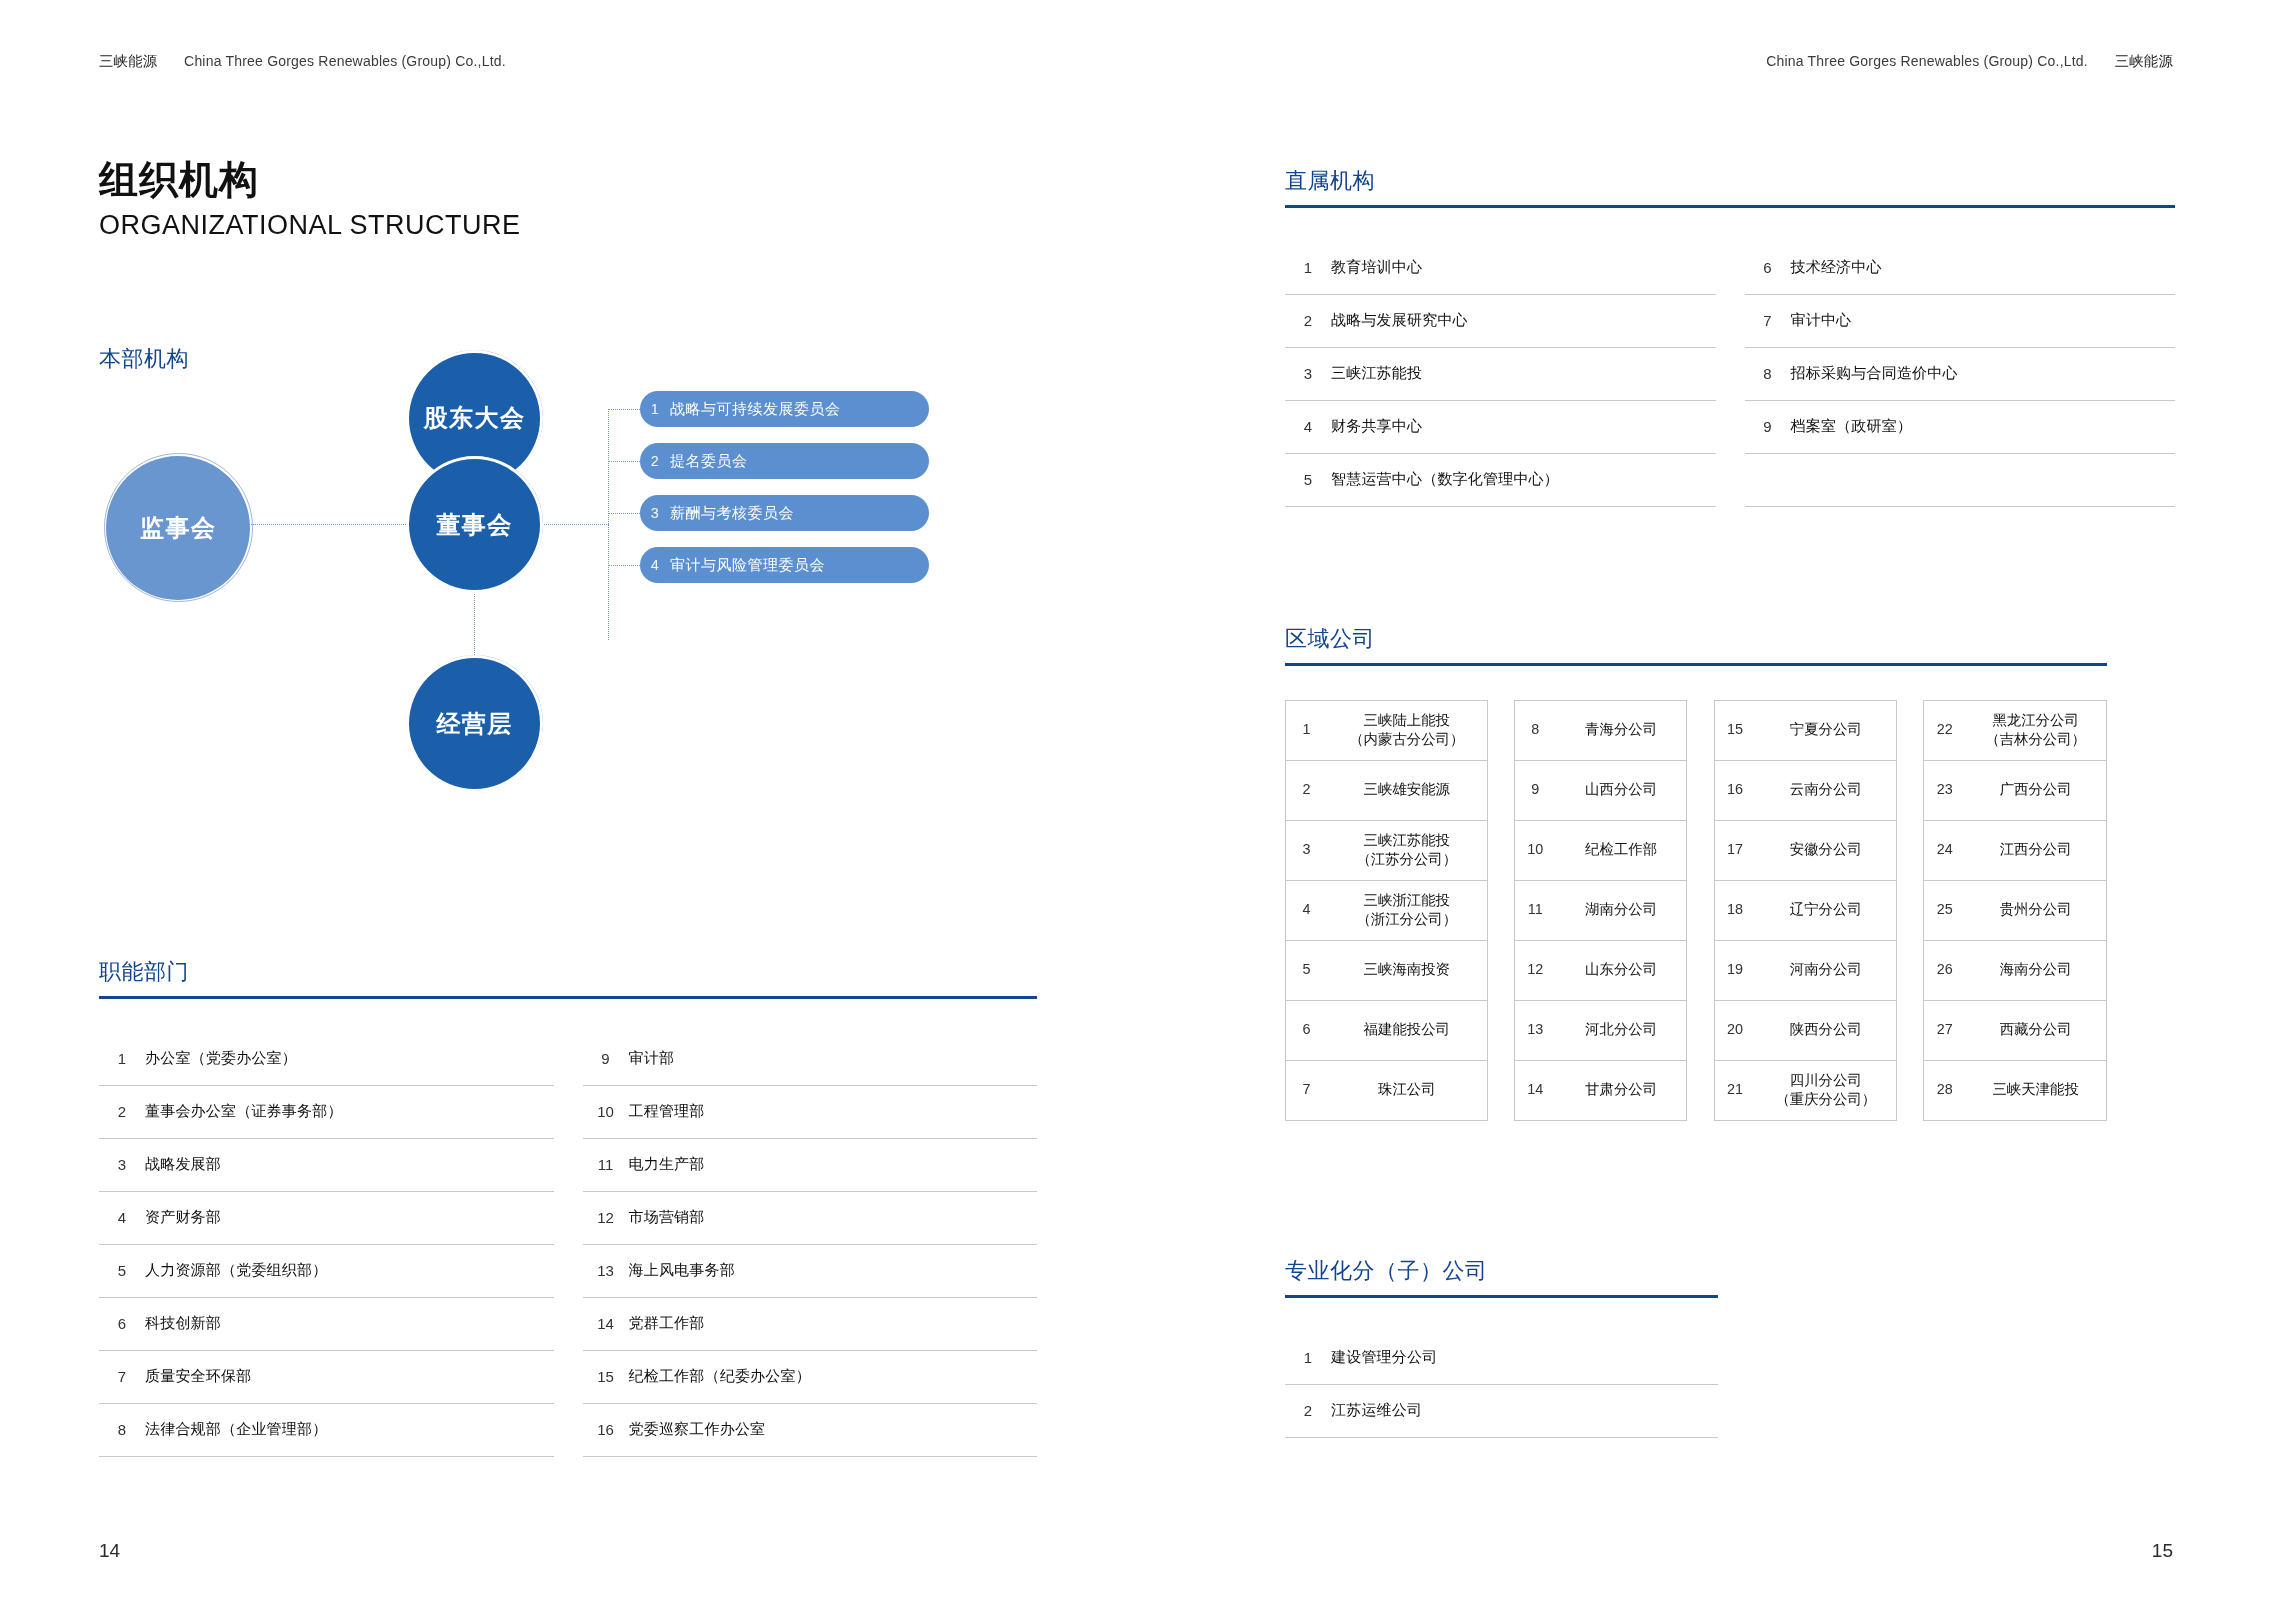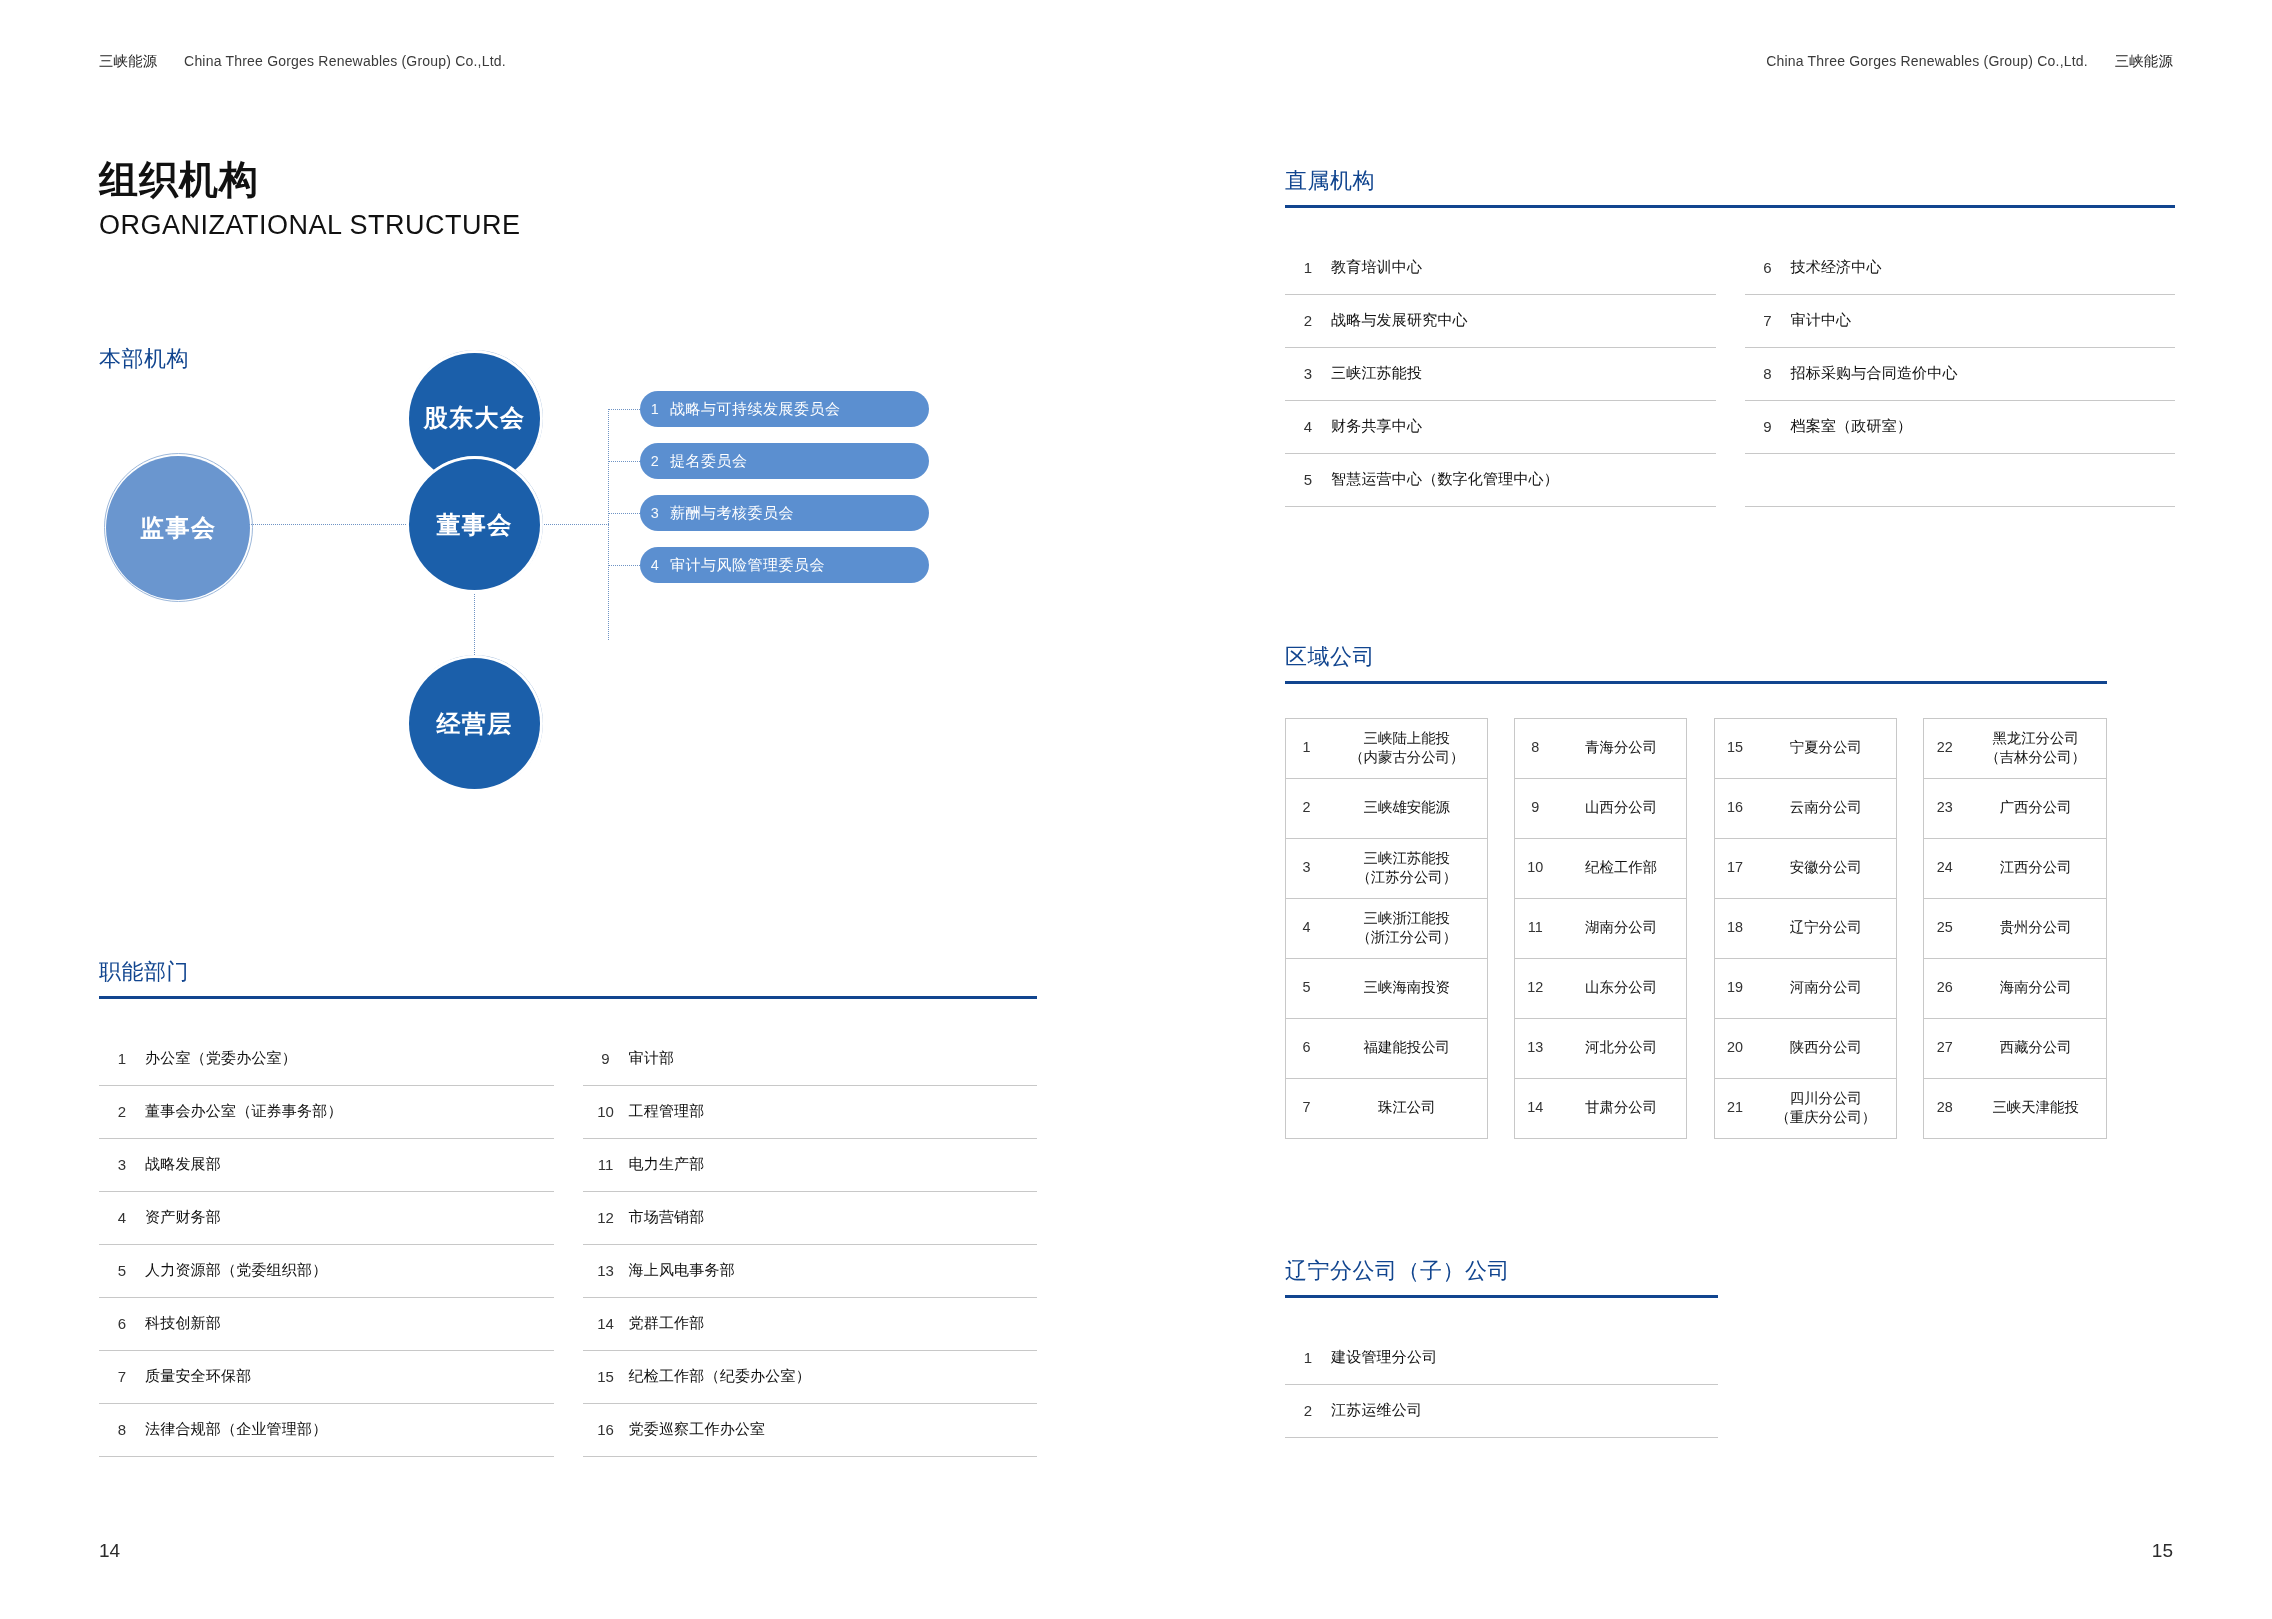--- a/index.html
+++ b/index.html
@@ -541,21 +541,21 @@
                     <span class="lbl">&nbsp;</span>
                   </div>
                 </td>
               </tr>
           </tbody>
         </table>
       </div>
     </div>
   </div>
 
-  <div style="position:absolute; left:149px; top:642px; width:822px;">
+  <div style="position:absolute; left:149px; top:624px; width:822px;">
     <div class="sec-head">区域公司</div>
     <div class="rule" style="margin-top:8.7px;"></div>
 
     <table class="grid-table" style="margin-top:34px;">
       <colgroup>
         <col style="width:41px">
           <col style="width:159px">
           <col class="gap">
         <col style="width:41px">
           <col style="width:130px">
@@ -661,21 +661,21 @@
 （重庆分公司）</td>
           <td class="gapcell"></td>
           <td class="num">28</td>
           <td class="name" style="white-space:pre-line">三峡天津能投</td>
         </tr>
       </tbody>
     </table>
   </div>
 
   <div style="position:absolute; left:149px; top:1256px; width:433px;">
-    <div class="sec-head">辽宁分公司（子）公司</div>
+    <div class="sec-head">专业化分（子）公司</div>
     <div class="rule" style="margin-top:8.7px;"></div>
 
     <table class="list-table" style="margin-top:34px;">
       <tbody>
         <tr>
             <td>
               <div class="cell">
                 <span class="idx">1</span>
                 <span class="lbl">建设管理分公司</span>
               </div>

